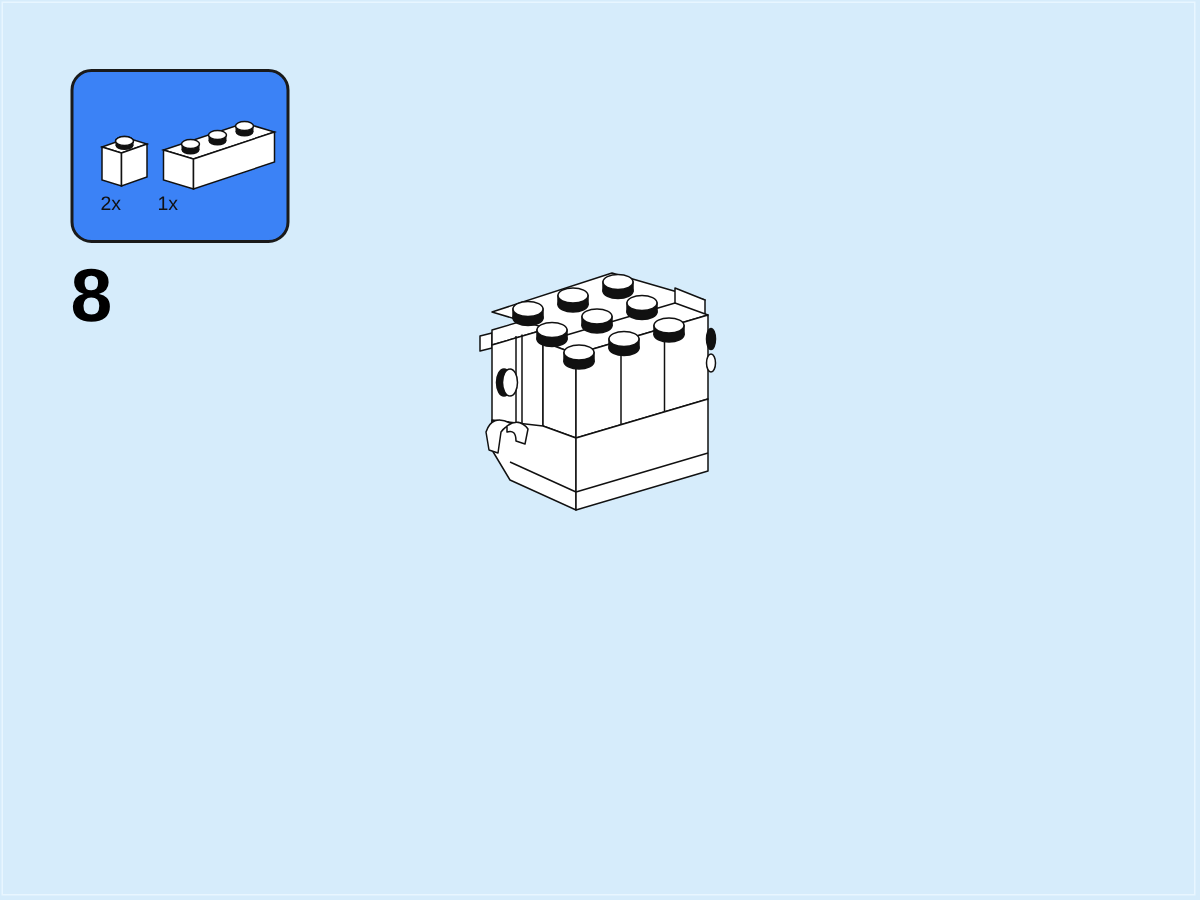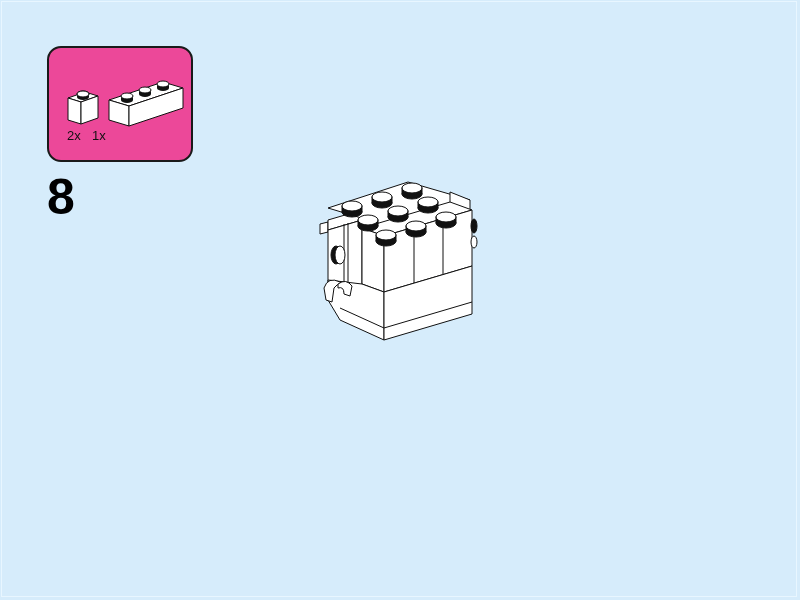--- a/index.html
+++ b/index.html
@@ -8,21 +8,21 @@
     background: #d6ecfb;
     font-family: "Liberation Sans", sans-serif;
     position: relative;
   }
   .page-frame {
     position: absolute; left: 1px; top: 1px; width: 796px; height: 596px;
     border: 1px solid #e8f6ff; box-sizing: border-box;
   }
   .parts-callout {
     position: absolute; left: 47px; top: 46px; width: 146px; height: 116px;
-    background: #ec4899; border: 2px solid #1a1a1a; border-radius: 14px;
+    background: #3b82f6; border: 2px solid #1a1a1a; border-radius: 14px;
     box-sizing: border-box;
   }
   .part { position: absolute; }
   .part-qty {
     position: absolute; font-size: 13px; color: #111;
   }
   .step-number {
     position: absolute; left: 47px; top: 172px;
     font-size: 50px; font-weight: bold; color: #000; line-height: 1;
   }
@@ -59,21 +59,21 @@
       <rect x="32" y="20" width="12" height="4" fill="#111"></rect>
       <ellipse cx="38" cy="24" rx="6" ry="3" fill="#111"></ellipse>
       <ellipse cx="38" cy="20" rx="6" ry="3" fill="#fff" stroke="#111"></ellipse>
     </g>
     <g>
       <rect x="50" y="14" width="12" height="4" fill="#111"></rect>
       <ellipse cx="56" cy="18" rx="6" ry="3" fill="#111"></ellipse>
       <ellipse cx="56" cy="14" rx="6" ry="3" fill="#fff" stroke="#111"></ellipse>
     </g>
   </svg>
-  <span class="part-qty" style="left:43px;top:80px">1x</span>
+  <span class="part-qty" style="left:56px;top:80px">1x</span>
 </div>
 
 <div class="step-number">8</div>
 
 <svg class="model" width="200" height="170" viewBox="0 0 200 170">
   <g stroke="#111" stroke-width="1" fill="#fff" stroke-linejoin="round">
 
     <polygon points="20,44 28,42 28,52 20,54"></polygon>
     <polygon points="28,40 62,30 62,40 28,50"></polygon>
 

